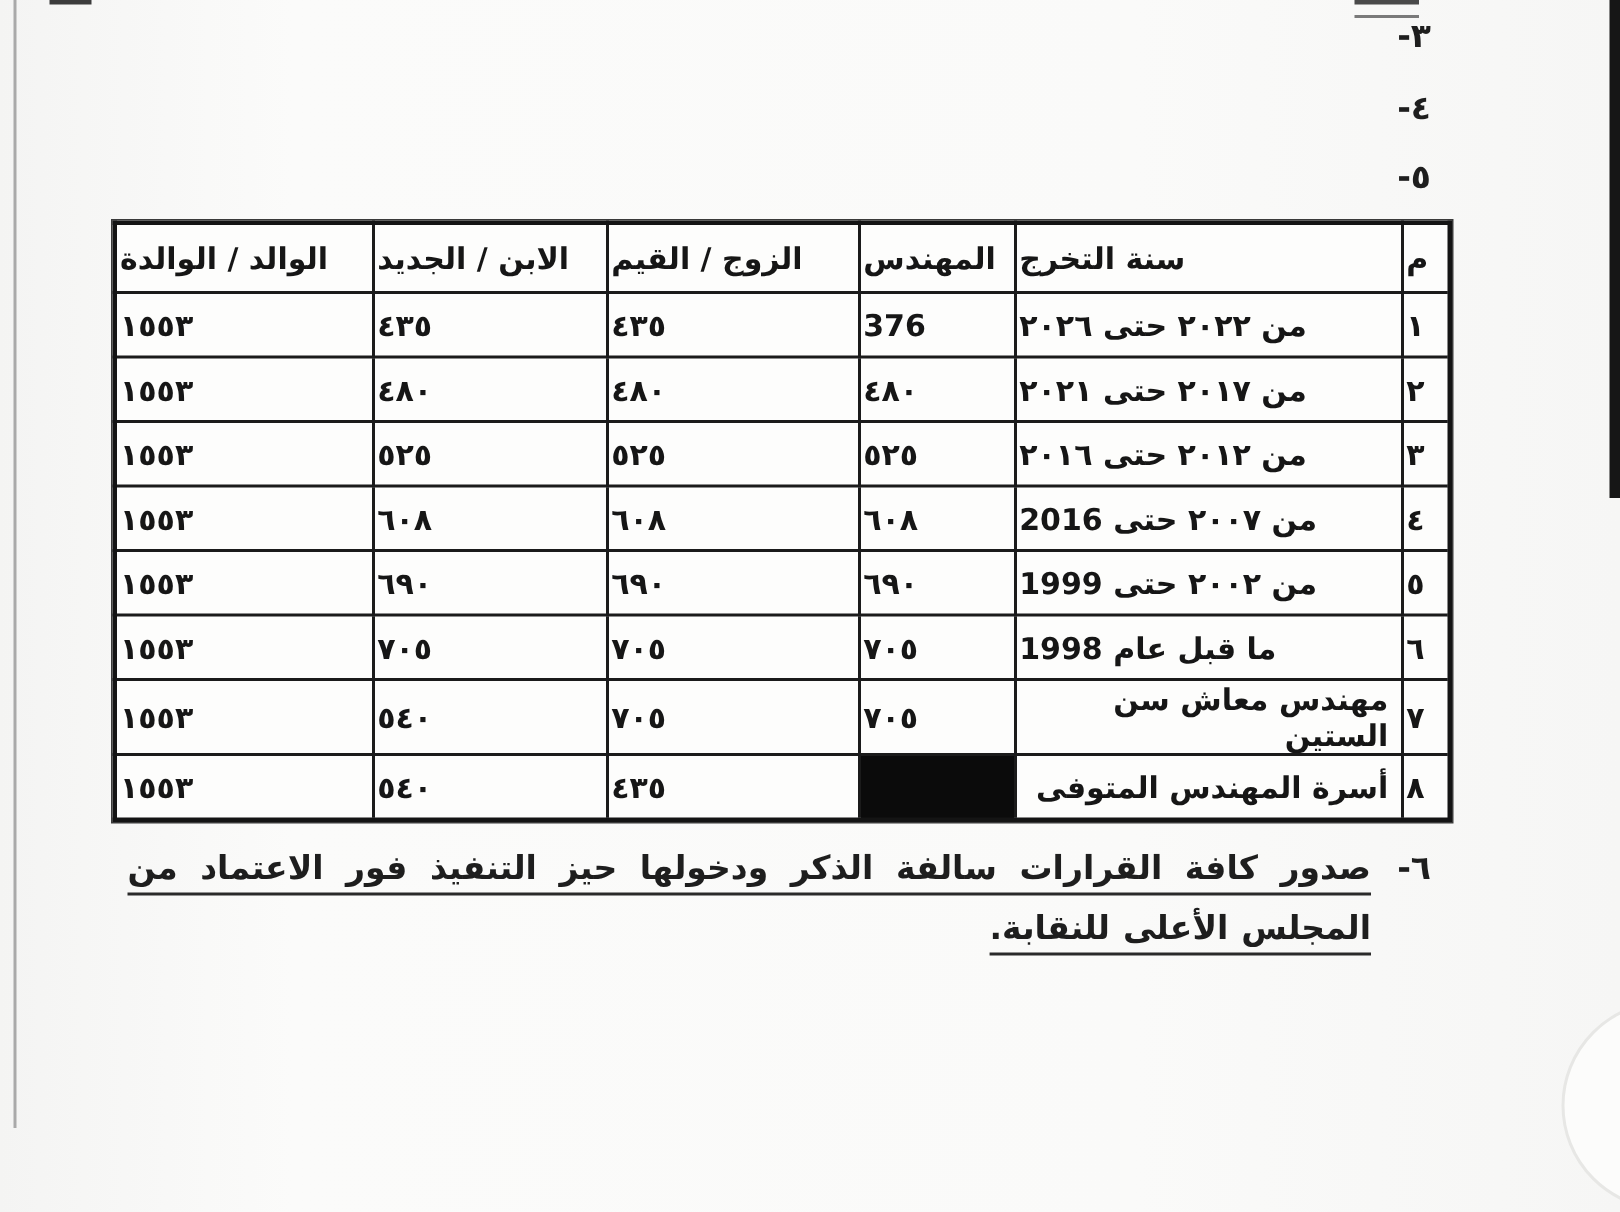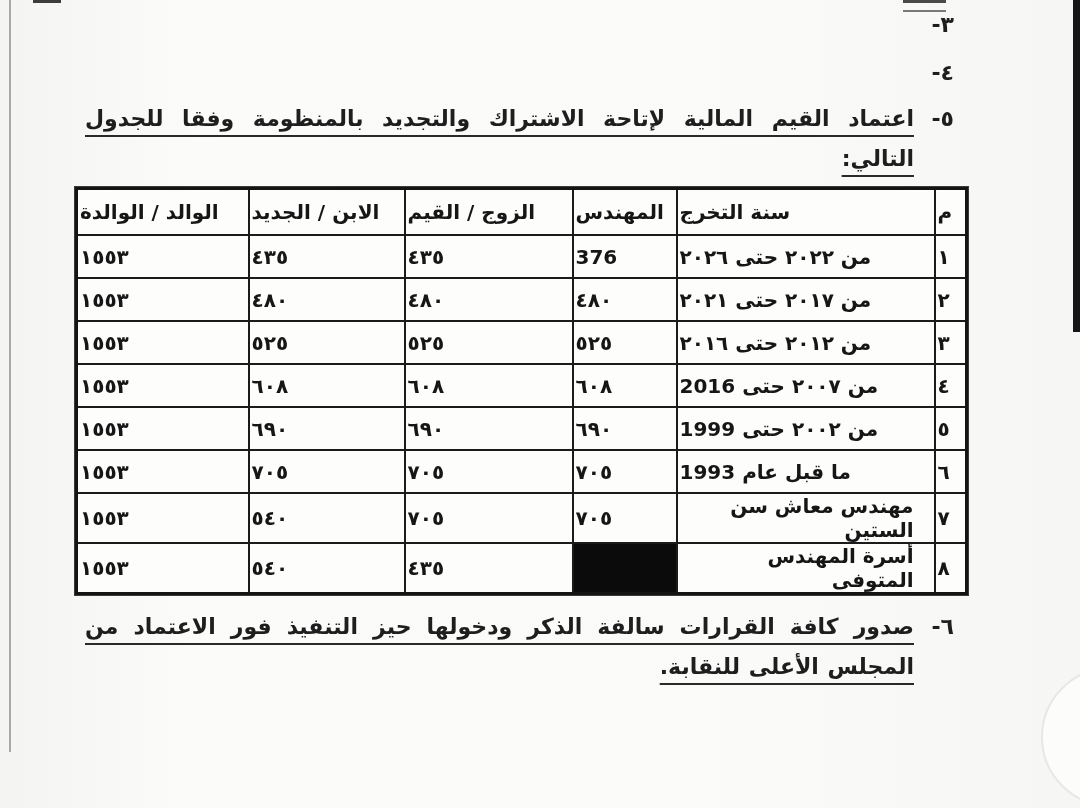--- a/index.html
+++ b/index.html
@@ -57,21 +57,21 @@
     padding:0 2px;height:41px;overflow:hidden;
   }
   table.fees thead th{height:44px;font-size:20px;}
   table.fees{border:3px solid #141414;outline:1px solid #3a3a3a;}
   col.c-m{width:32px;}
   col.c-year{width:258px;}
   col.c-eng{width:104px;}
   col.c-sp{width:168px;}
   col.c-ch{width:156px;}
   col.c-pa{width:172px;}
-  tbody tr:nth-child(n+7) td:nth-child(2){text-align:right;padding-right:20px;margin-left:17px;}
+  tbody tr:nth-child(n+7) td:nth-child(2){text-align:right;padding-right:8px;margin-left:17px;}
   td.redacted{background:#0b0b0b;}
 </style>
 </head>
 <body>
 
 <div class="page">
 
   <div class="edge-line-left"></div>
   <div class="edge-strip-right"></div>
   <div class="artifact-circle"></div>
@@ -83,21 +83,20 @@
     <div class="clause c3">
       <span class="clause-num">٣-</span>
     </div>
 
     <div class="clause c4">
       <span class="clause-num">٤-</span>
     </div>
 
     <div class="clause c5">
       <span class="clause-num">٥-</span>
-      <p class="clause-text">اعتماد القيم المالية لإتاحة الاشتراك والتجديد بالمنظومة وفقا للجدول التالي:</p>
     </div>
 
     <table class="fees">
       <colgroup>
         <col class="c-m">
           <col class="c-year">
           <col class="c-eng">
           <col class="c-sp">
           <col class="c-ch">
           <col class="c-pa">
@@ -148,21 +147,21 @@
         <tr>
           <td>٥</td>
           <td>من ٢٠٠٢ حتى 1999</td>
           <td>٦٩٠</td>
           <td>٦٩٠</td>
           <td>٦٩٠</td>
           <td>١٥٥٣</td>
         </tr>
         <tr>
           <td>٦</td>
-          <td>ما قبل عام 1993</td>
+          <td>ما قبل عام 1998</td>
           <td>٧٠٥</td>
           <td>٧٠٥</td>
           <td>٧٠٥</td>
           <td>١٥٥٣</td>
         </tr>
         <tr>
           <td>٧</td>
           <td>مهندس معاش سن الستين</td>
           <td>٧٠٥</td>
           <td>٧٠٥</td>

